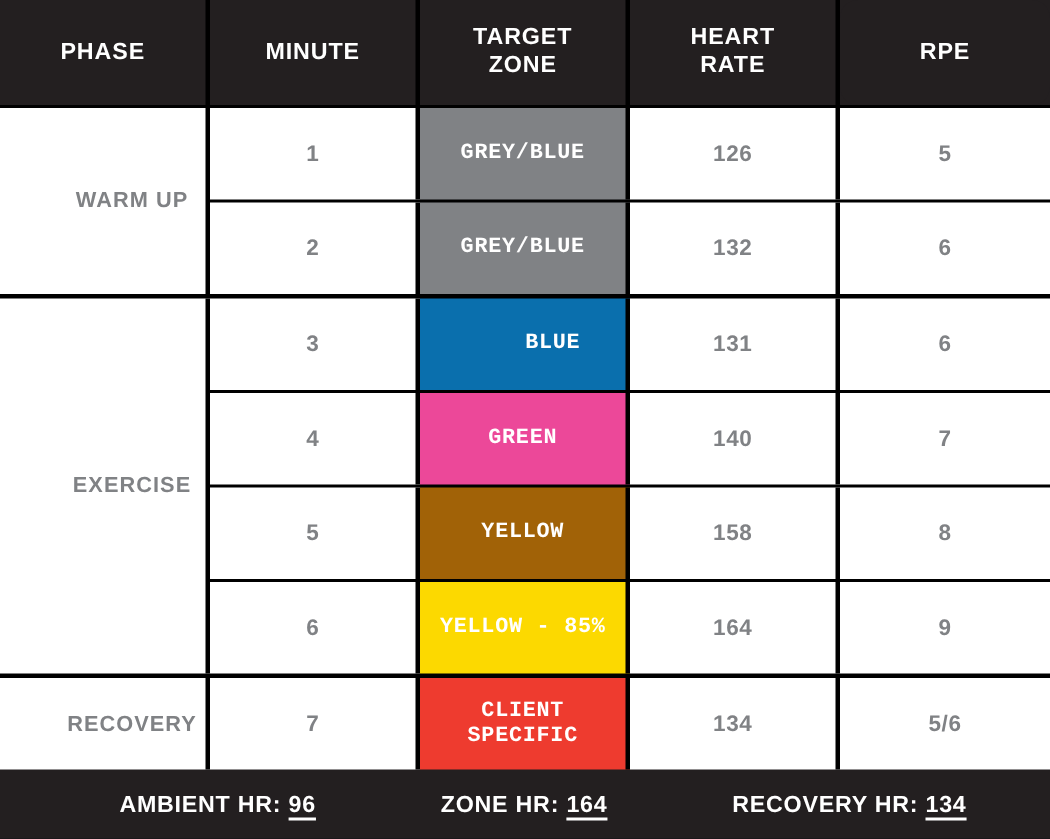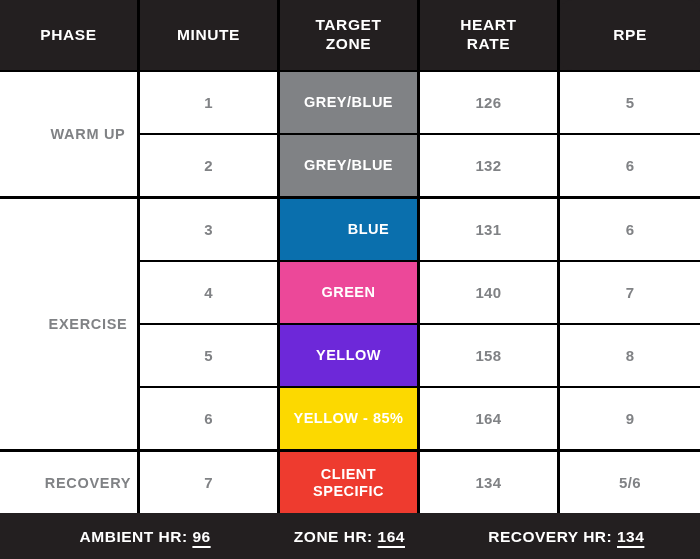--- a/index.html
+++ b/index.html
@@ -107,20 +107,21 @@
   }
   .cell:last-child { border-right: none; }
 
   .zone {
     color: #ffffff;
     font-size: 14.5px;
     font-weight: bold;
     letter-spacing: 0.5px;
     line-height: 1.18;
     padding: 0 2px;
+    font-family: Liberation Mono, monospace;
   }
   .zone.two-line { line-height: 1.16; }
 
   
   .tfoot {
     height: 63px;
     background: #231f20;
     display: flex;
     align-items: center;
     justify-content: space-around;
@@ -221,21 +222,21 @@
             <div class="cell zone" style="background: #ec4899;">
               <div>
                 <span style="display: block;">GREEN</span>
               </div>
             </div>
             <div class="cell">140</div>
             <div class="cell">7</div>
           </div>
           <div class="datarow">
             <div class="cell">5</div>
-            <div class="cell zone" style="background: #6d28d9; text-align: center;">
+            <div class="cell zone" style="background: #a16207; text-align: center;">
               <div>
                 <span style="display: block;">YELLOW</span>
               </div>
             </div>
             <div class="cell">158</div>
             <div class="cell">8</div>
           </div>
           <div class="datarow">
             <div class="cell">6</div>
             <div class="cell zone" style="background: rgb(252, 217, 0);">

